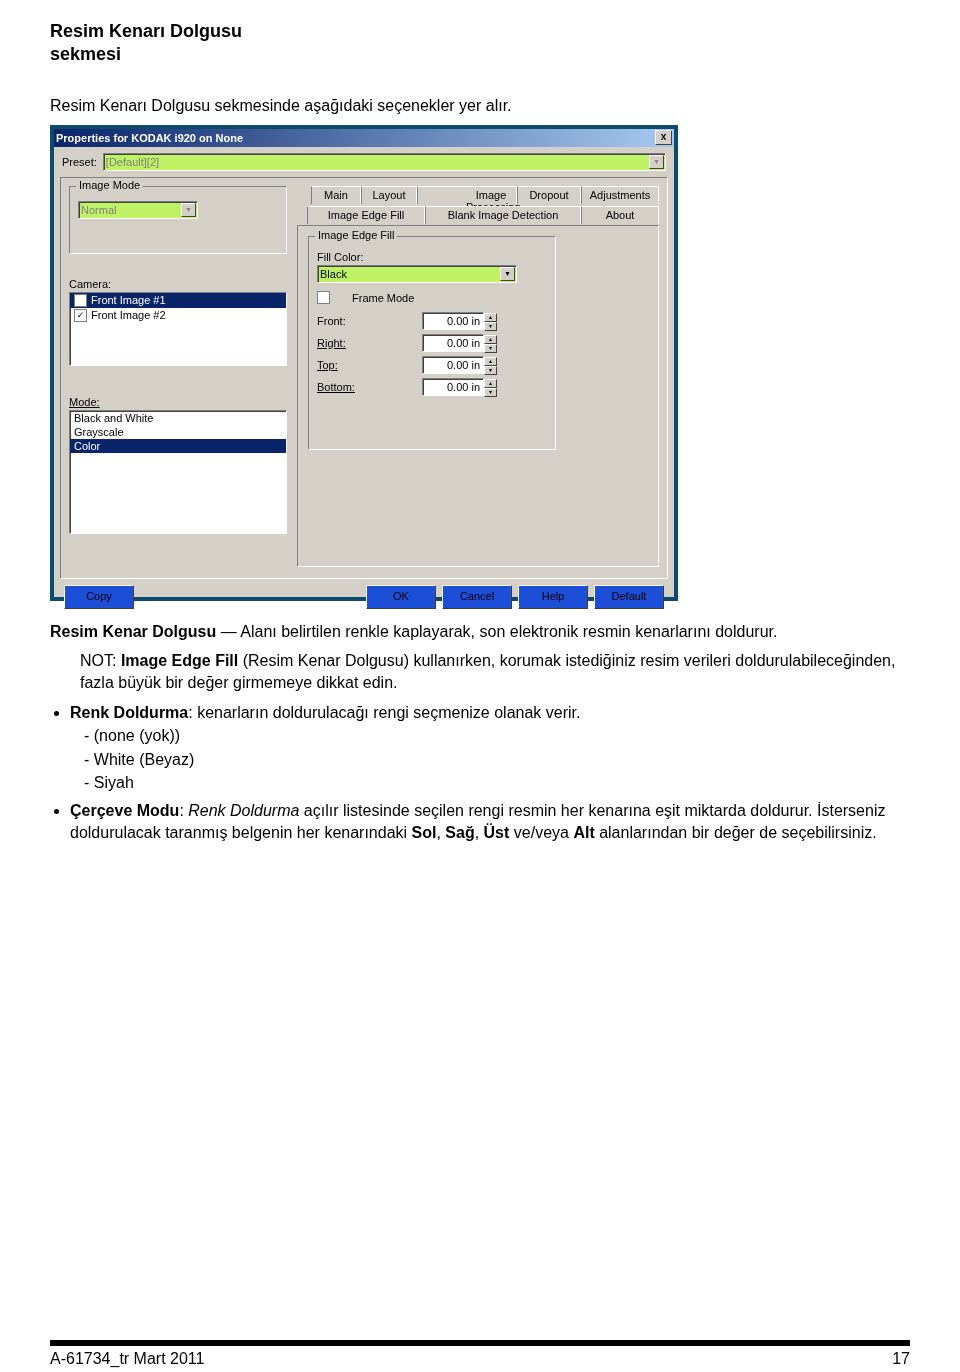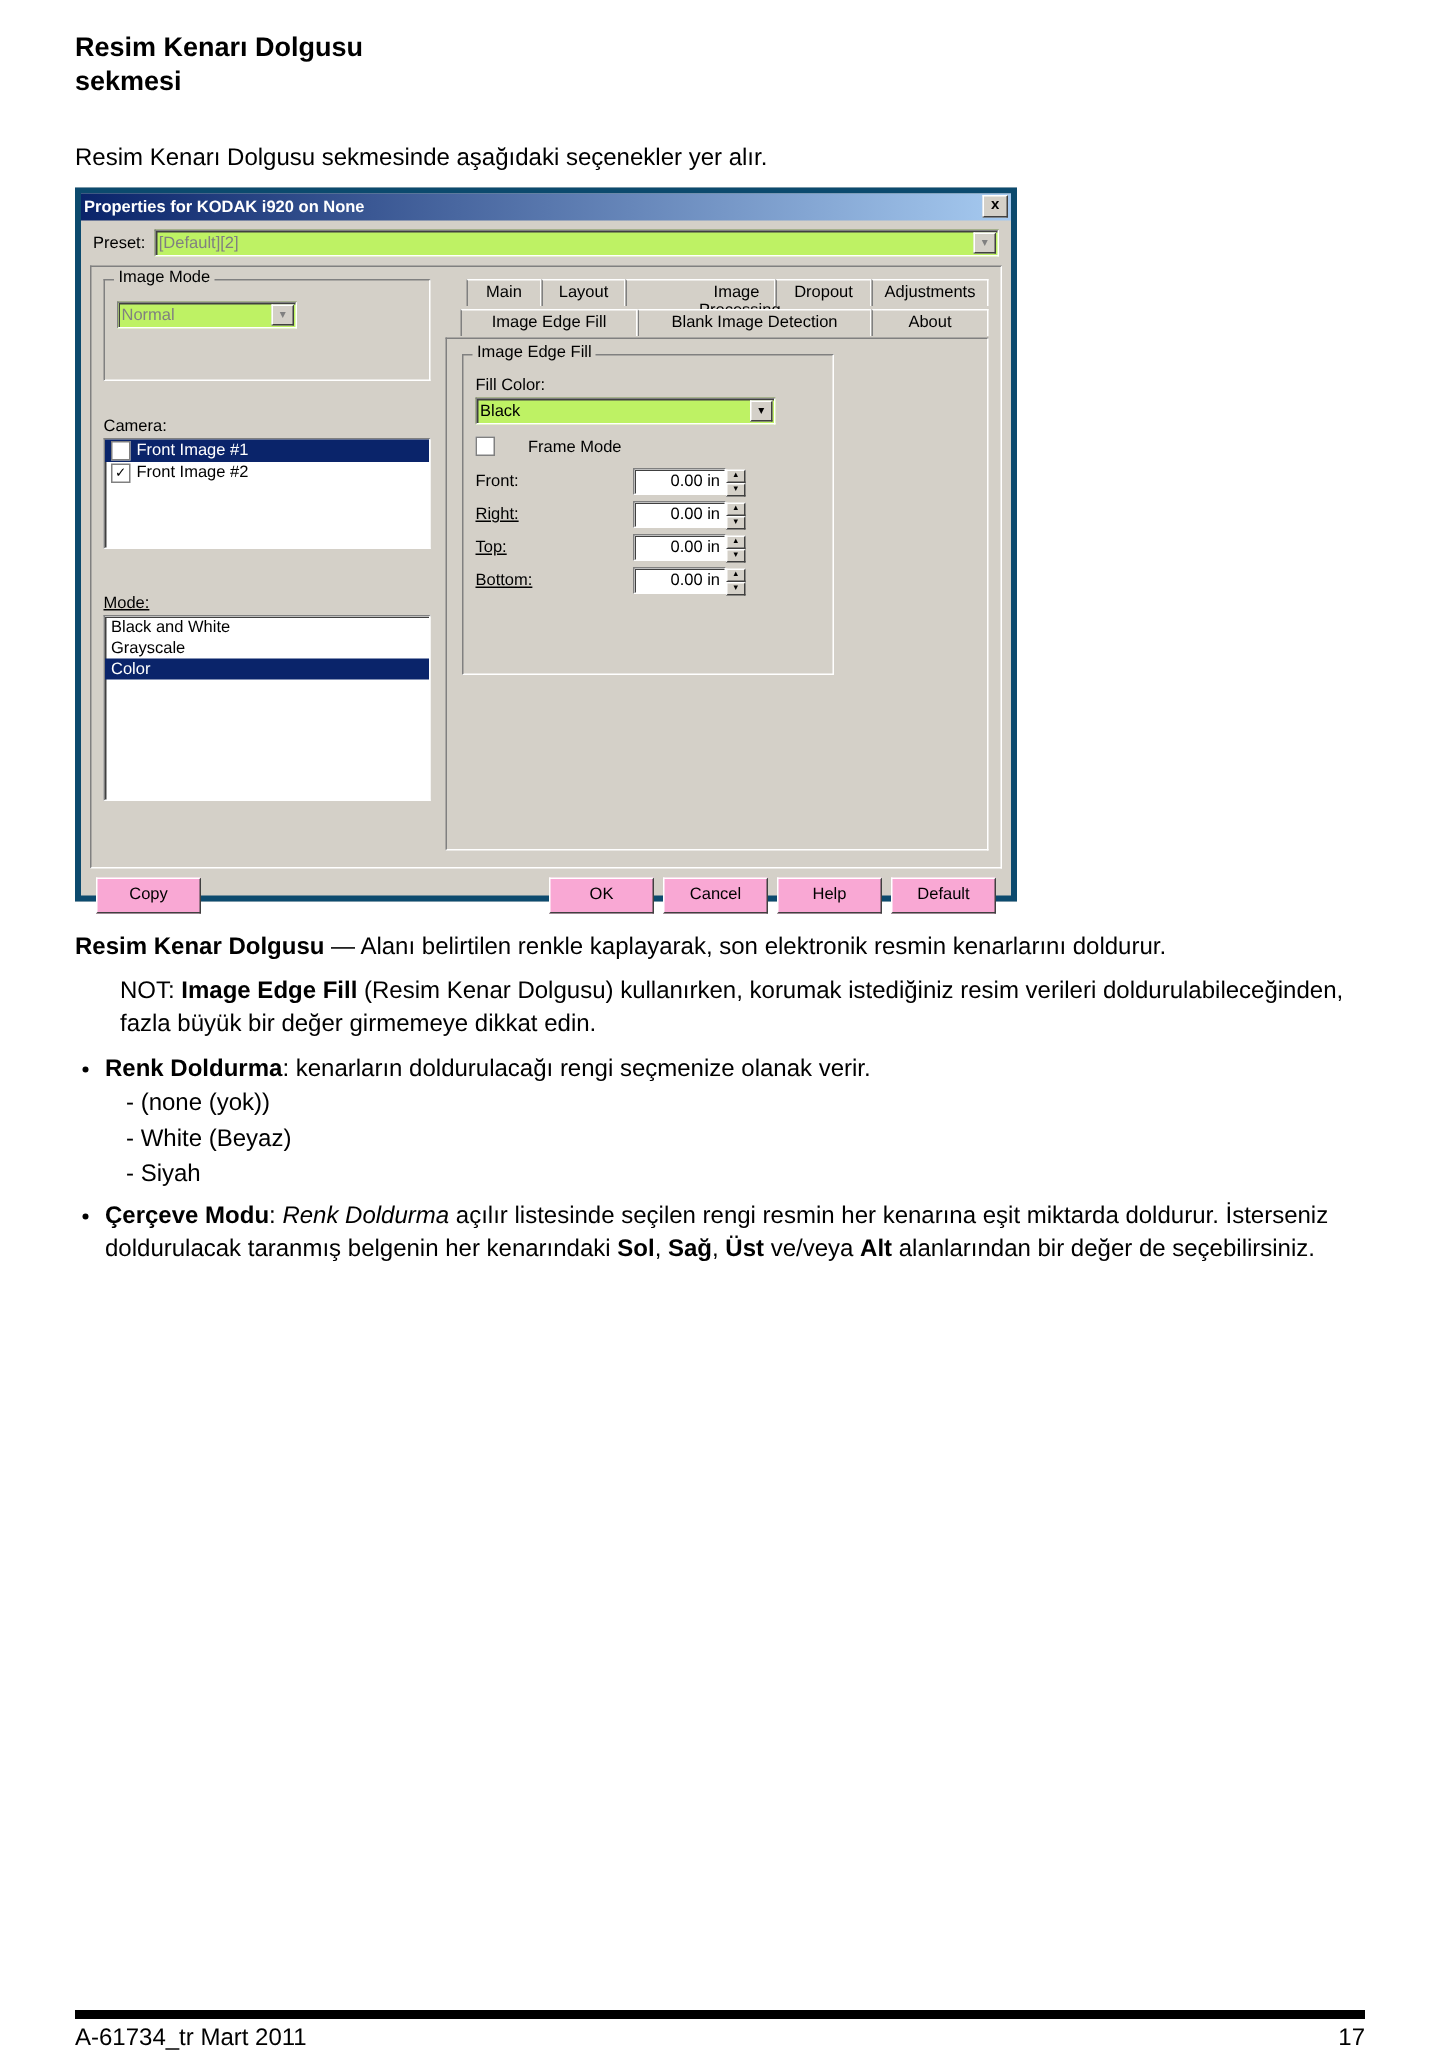--- a/index.html
+++ b/index.html
@@ -103,21 +103,21 @@
   }
   .numbox .spin{
     position:absolute;right:-14px;top:0;width:13px;height:18px;display:flex;flex-direction:column;
   }
   .numbox .spin div{
     flex:1;background:#d4d0c8;border:1px solid #fff;border-right-color:#404040;border-bottom-color:#404040;
     font-size:6px;text-align:center;line-height:7px;
   }
   .btnrow{display:flex;justify-content:flex-end;gap:6px;padding:0 10px 8px 10px;}
   .btn{
-    width:68px;height:22px;background:#f9a8d4;
+    width:68px;height:22px;background:#1d4ed8;
     border:1px solid #fff;border-right-color:#404040;border-bottom-color:#404040;
     font-size:11px;text-align:center;line-height:20px;
   }
   .btn.copy{margin-right:auto;}
   .body-text{margin-top:20px;font-size:16px;line-height:1.35;}
   .body-text p{margin:0 0 8px 0;}
   .body-text ul{margin:4px 0 10px 0;padding-left:20px;}
   .body-text ul li{margin-bottom:6px;}
   .sub{margin:2px 0 2px 14px;}
   .footer-rule{margin:40px 50px 0 50px;}

